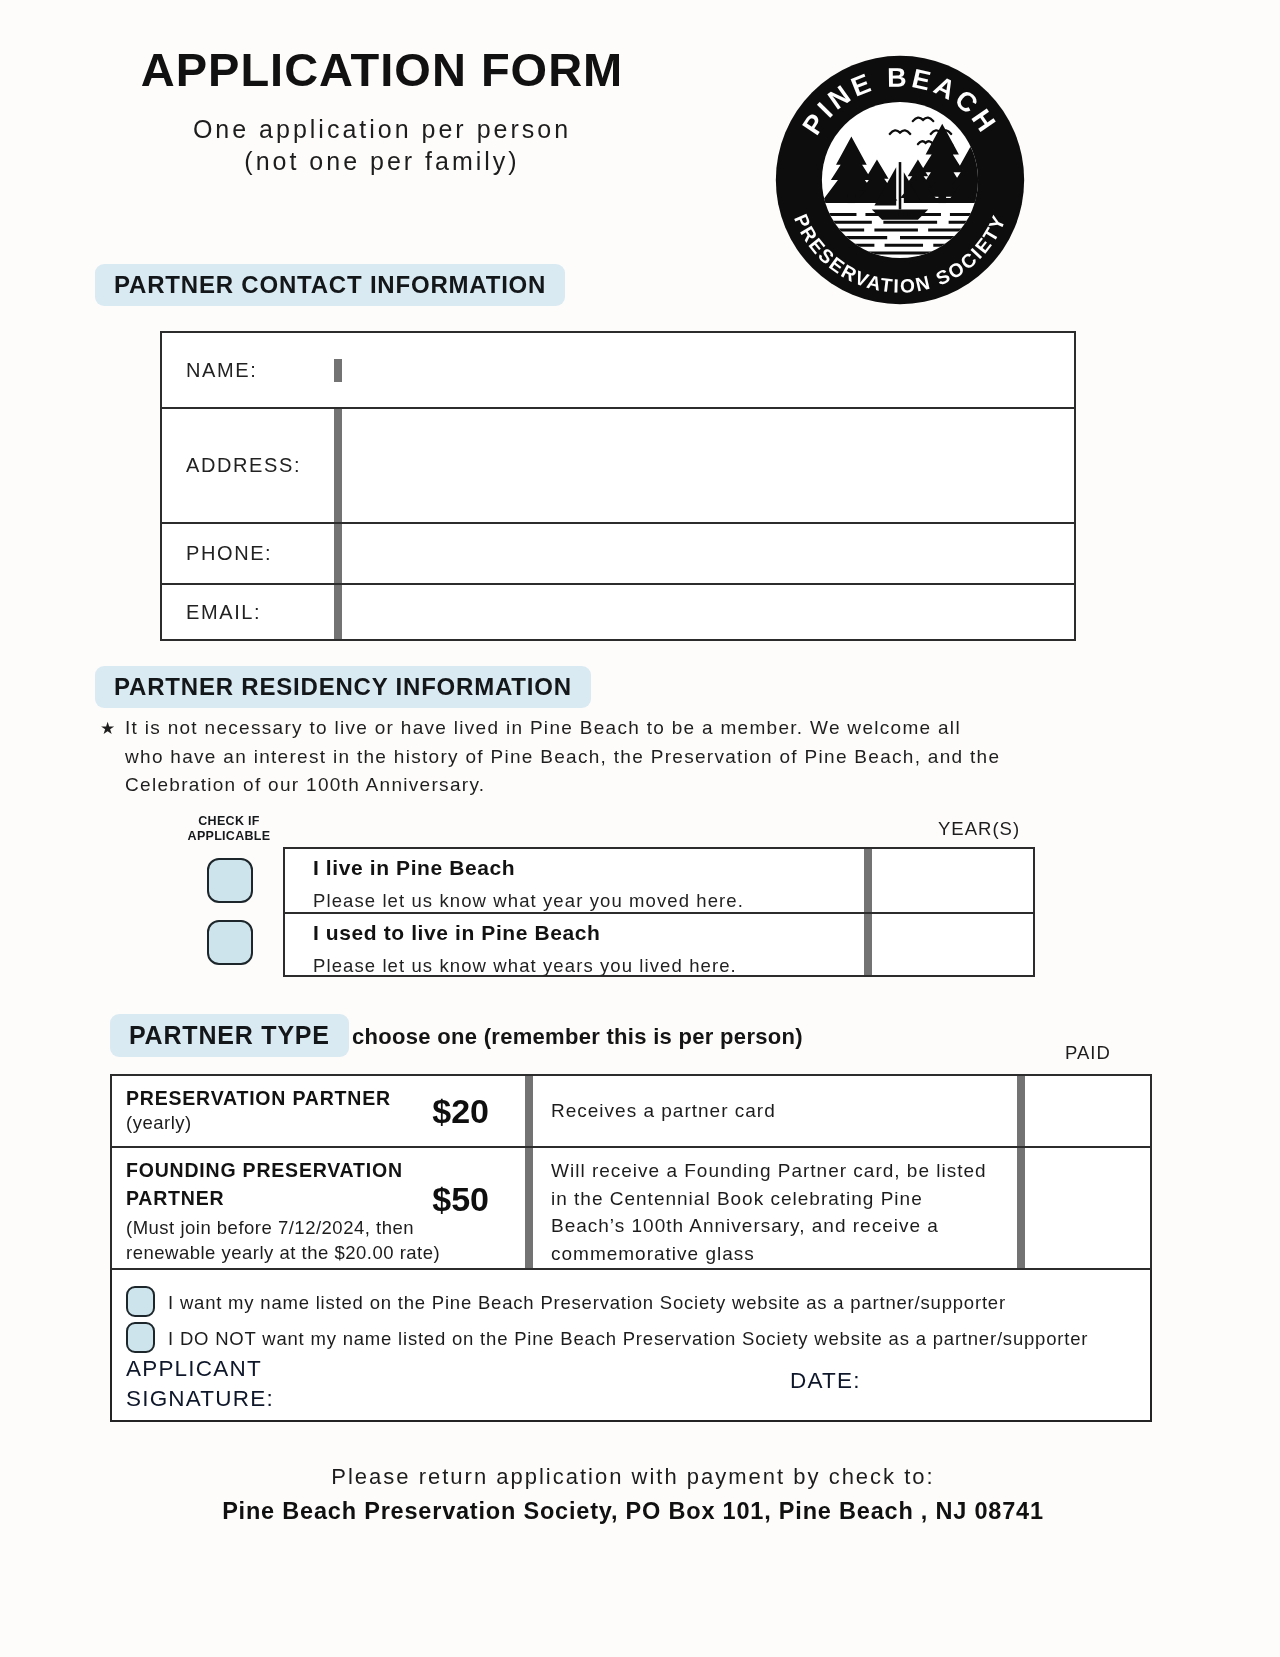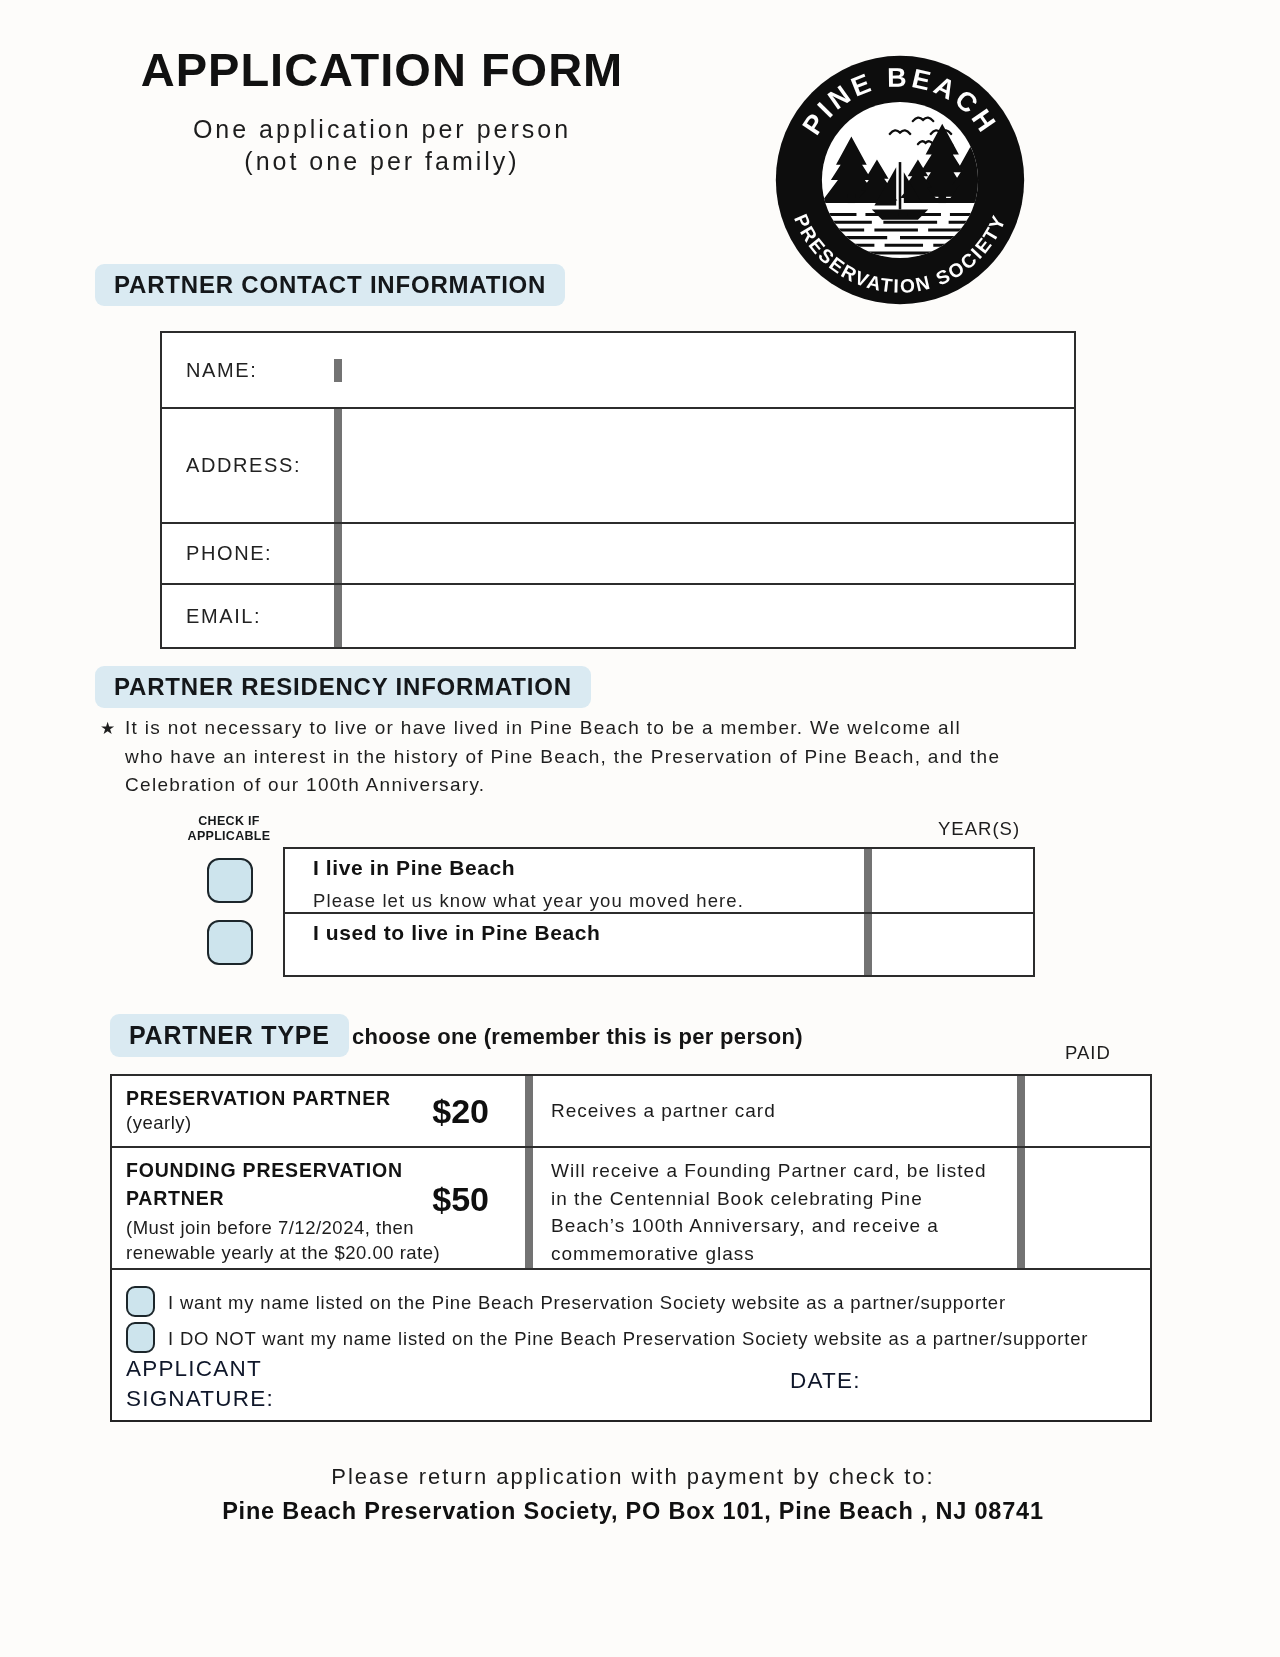--- a/index.html
+++ b/index.html
@@ -144,21 +144,21 @@
     <div style="flex:1; height:100%;"></div>
   </div>
   <div class="trow" style="height:115px; align-items:center;">
     <div class="tcell-line field-label" style="width:180px; height:100%; display:flex; align-items:center;">ADDRESS:</div>
     <div style="flex:1; height:100%;"></div>
   </div>
   <div class="trow" style="height:61px; align-items:center;">
     <div class="tcell-line field-label" style="width:180px; height:100%; display:flex; align-items:center;">PHONE:</div>
     <div style="flex:1; height:100%;"></div>
   </div>
-  <div class="trow" style="height:64px; align-items:center;">
+  <div class="trow" style="height:56px; align-items:center;">
     <div class="tcell-line field-label" style="width:180px; height:100%; display:flex; align-items:center;">EMAIL:</div>
     <div style="flex:1; height:100%;"></div>
   </div>
 </div>
 
 <div class="abs hl" style="left:95px; top:666px;">
   <div class="sechead">PARTNER RESIDENCY INFORMATION</div>
 </div>
 
 <div class="abs" style="left:100px; top:714px; width:980px;">
@@ -181,20 +181,21 @@
   <div class="trow" style="height:63px;">
     <div class="tcell-line" style="width:587px; padding:7px 0 0 28px;">
       <div class="res-title">I live in Pine Beach</div>
       <div class="res-sub">Please let us know what year you moved here.</div>
     </div>
     <div style="flex:1;"></div>
   </div>
   <div class="trow" style="height:63px;">
     <div class="tcell-line" style="width:587px; padding:7px 0 0 28px;">
       <div class="res-title">I used to live in Pine Beach</div>
+      <div class="res-sub">Please let us know what years you lived here.</div>
     </div>
     <div style="flex:1;"></div>
   </div>
 </div>
 
 <div class="abs hl" style="left:110px; top:1014px;">
   <div class="sechead" style="font-size:25px;">PARTNER TYPE</div>
 </div>
 <div class="abs pt-note" style="left:352px; top:1024px;">choose one (remember this is per person)</div>
 <div class="abs paid-label" style="left:1065px; top:1042px;">PAID</div>

